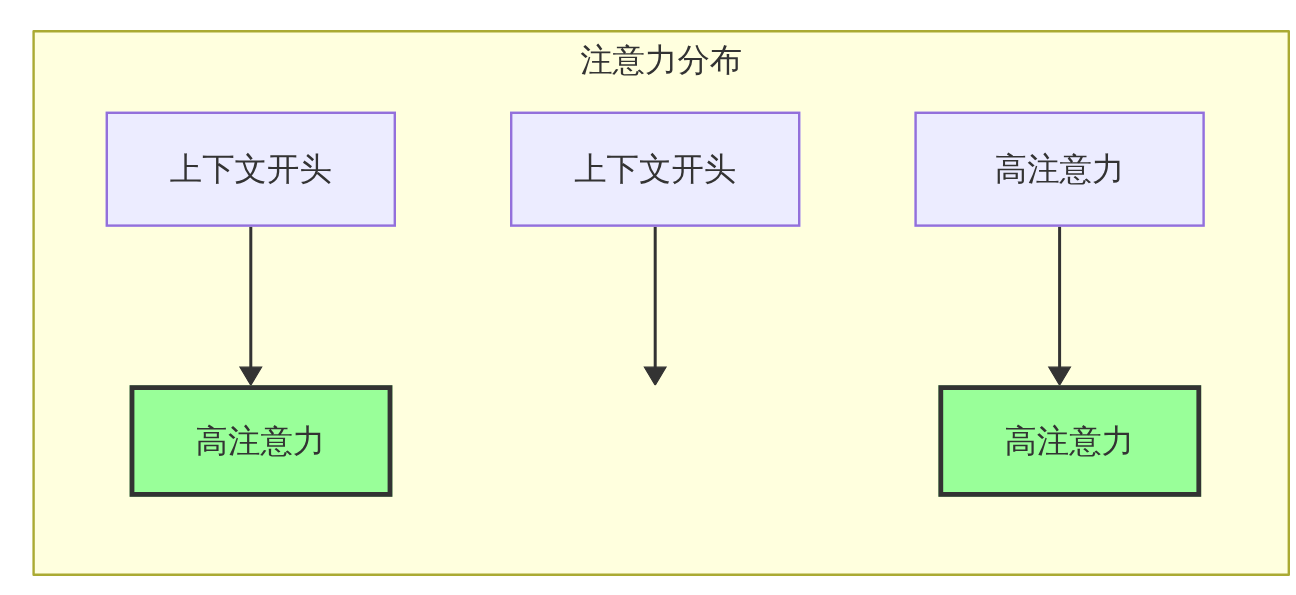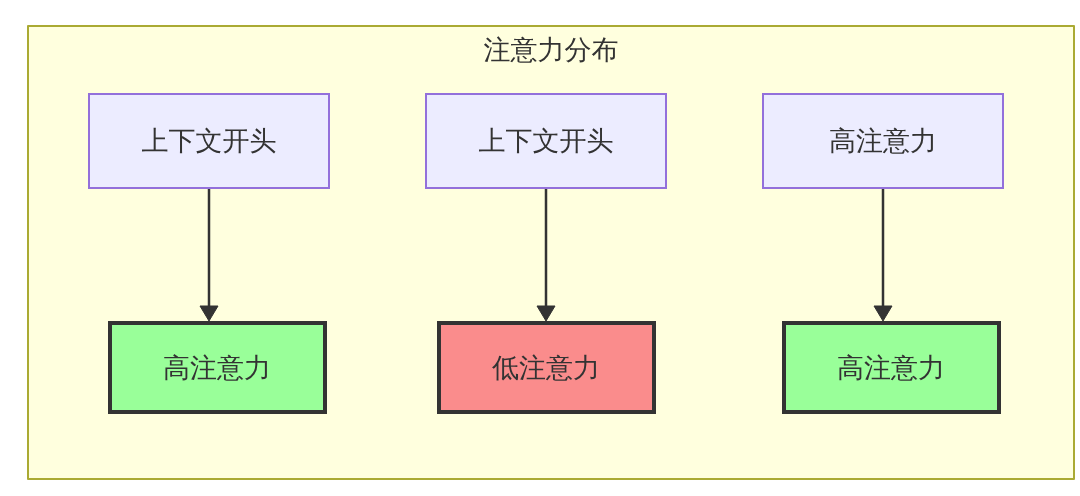--- a/index.html
+++ b/index.html
@@ -105,23 +105,20 @@
     </div>
 
     <div class="column c1">
       <div class="node source">
         <span>上下文开头</span>
       </div>
       <svg class="arrow" viewBox="0 0 22 132">
         <line x1="11" y1="0" x2="11" y2="119"></line>
         <polygon points="2,117 20,117 11,132"></polygon>
       </svg>
-      <div class="node result low">
-        <span>低注意力</span>
-      </div>
     </div>
 
     <div class="column c2">
       <div class="node source">
         <span>高注意力</span>
       </div>
       <svg class="arrow" viewBox="0 0 22 132">
         <line x1="11" y1="0" x2="11" y2="119"></line>
         <polygon points="2,117 20,117 11,132"></polygon>
       </svg>

